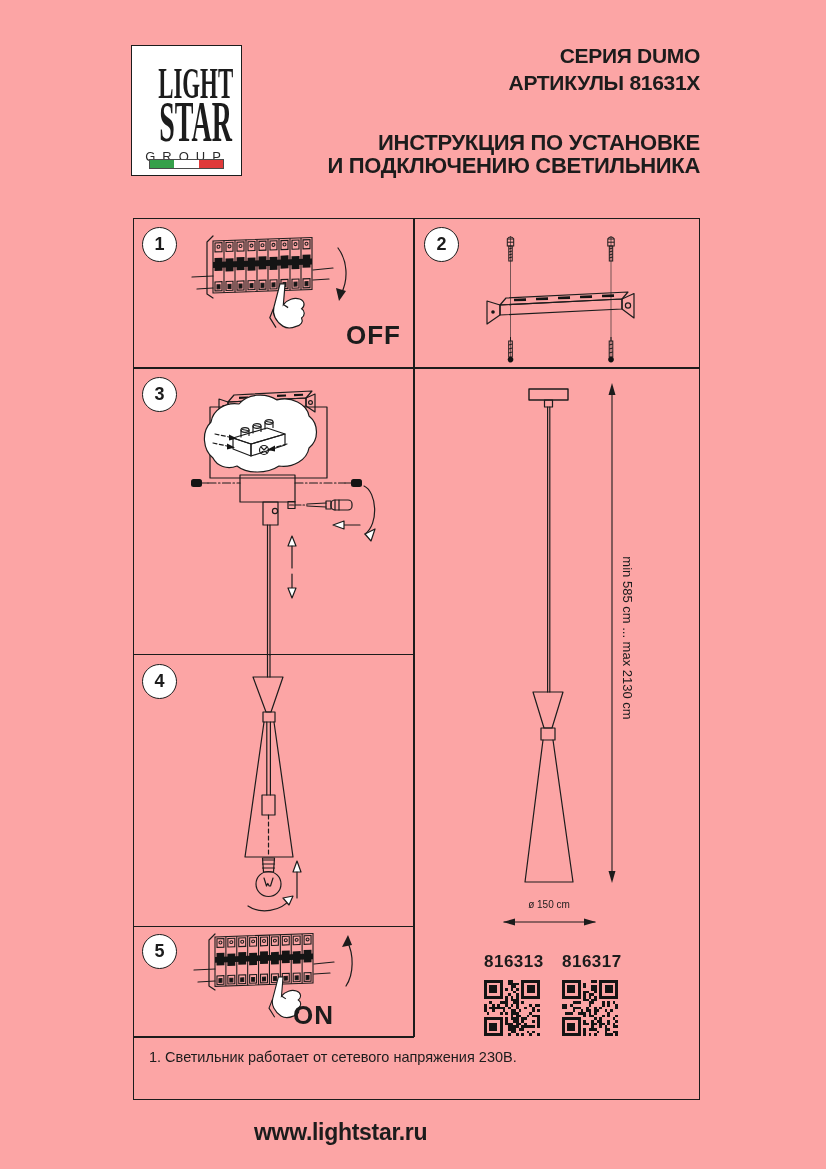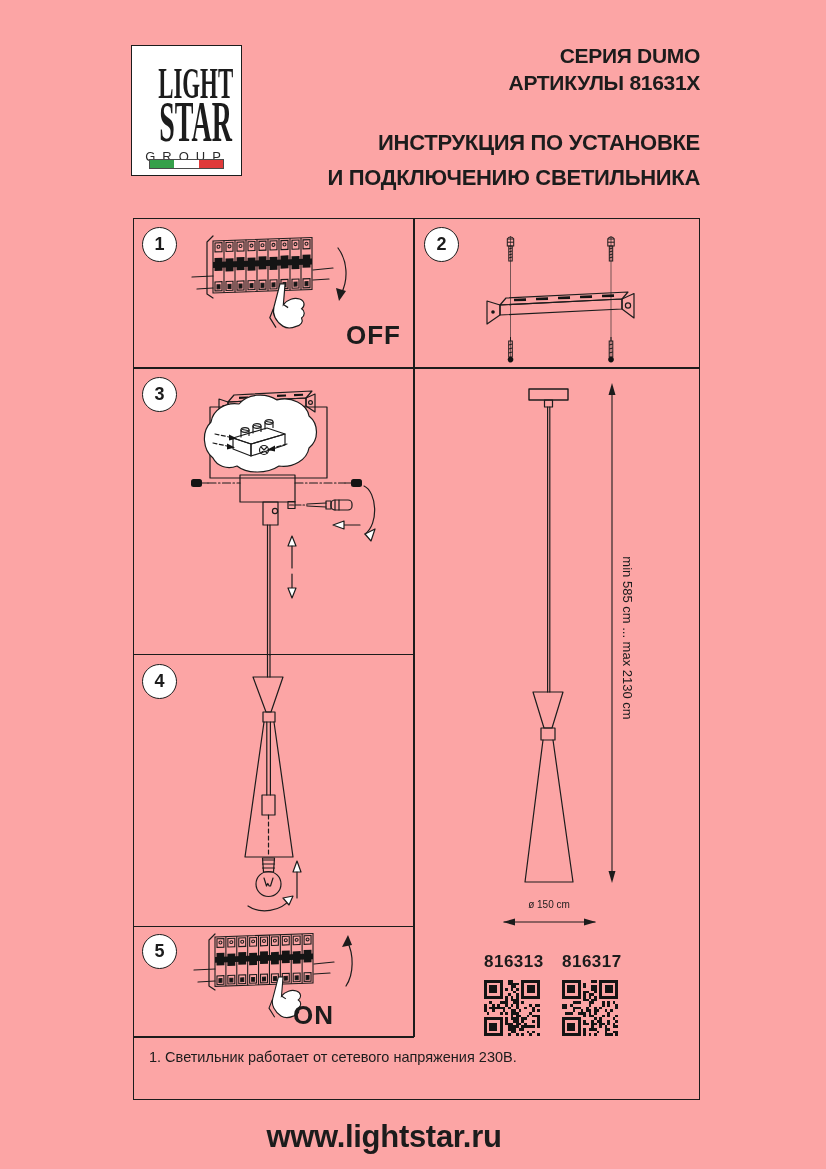--- a/index.html
+++ b/index.html
@@ -15,37 +15,37 @@
   .logo-group{position:absolute;top:103px;width:100%;text-align:center;font-size:13px;
               letter-spacing:7px;margin-right:-7px;font-weight:400;color:#2a2a2a;}
   .logo-flag{position:absolute;top:113px;left:17px;width:73px;height:8px;border:1px solid #4a4a4a;
              display:flex;}
   .logo-flag span{flex:1;height:100%;}
   
   .hdr{right:126px;text-align:right;font-weight:700;letter-spacing:-0.3px;white-space:nowrap;}
   .hdr-series{top:44px;font-size:21px;}
   .hdr-articles{top:71px;font-size:21px;text-align:right;}
   .hdr-t1{top:130px;font-size:22px;}
-  .hdr-t2{top:153px;font-size:22px;margin-top:12px;}
+  .hdr-t2{top:153px;font-size:22px;}
   
   .grid-outer{left:133px;top:218px;width:567px;height:882px;border:1.6px solid #1c1c1c;box-sizing:border-box;}
   .gline{background:#1c1c1c;}
   
   .step-circle{width:33px;height:33px;border:1.6px solid #1c1c1c;border-radius:50%;
                display:flex;align-items:center;justify-content:center;
                font-size:18px;font-weight:700;background:#fff;}
   
   .switch-label{font-size:26px;font-weight:700;letter-spacing:1px;}
   .dim-rot{width:164px;height:16px;font-size:13px;text-align:center;transform:rotate(90deg);
            transform-origin:center;white-space:nowrap;}
   .dia-label{width:100px;text-align:center;font-size:10px;}
   .article-code{width:57px;text-align:center;font-size:17px;font-weight:700;letter-spacing:0.5px;}
   .qr{width:56px;height:56px;}
   .notes{left:149px;top:1047px;font-size:14.5px;line-height:21px;}
-  .footer-site{left:254px;top:1119px;width:260px;text-align:center;font-size:31px;font-weight:700;letter-spacing:-0.3px;}
+  .footer-site{left:254px;top:1119px;width:260px;font-size:23px;font-weight:700;letter-spacing:-0.3px;}
   svg{display:block;overflow:visible;}
   .draw{stroke:#1c1c1c;fill:none;stroke-width:1.2;stroke-linejoin:round;stroke-linecap:round;}
 </style>
 </head>
 <body>
 
 <div class="page">
 
   <div class="abs logo-box">
     <div class="logo-word logo-light">LIGHT</div>

